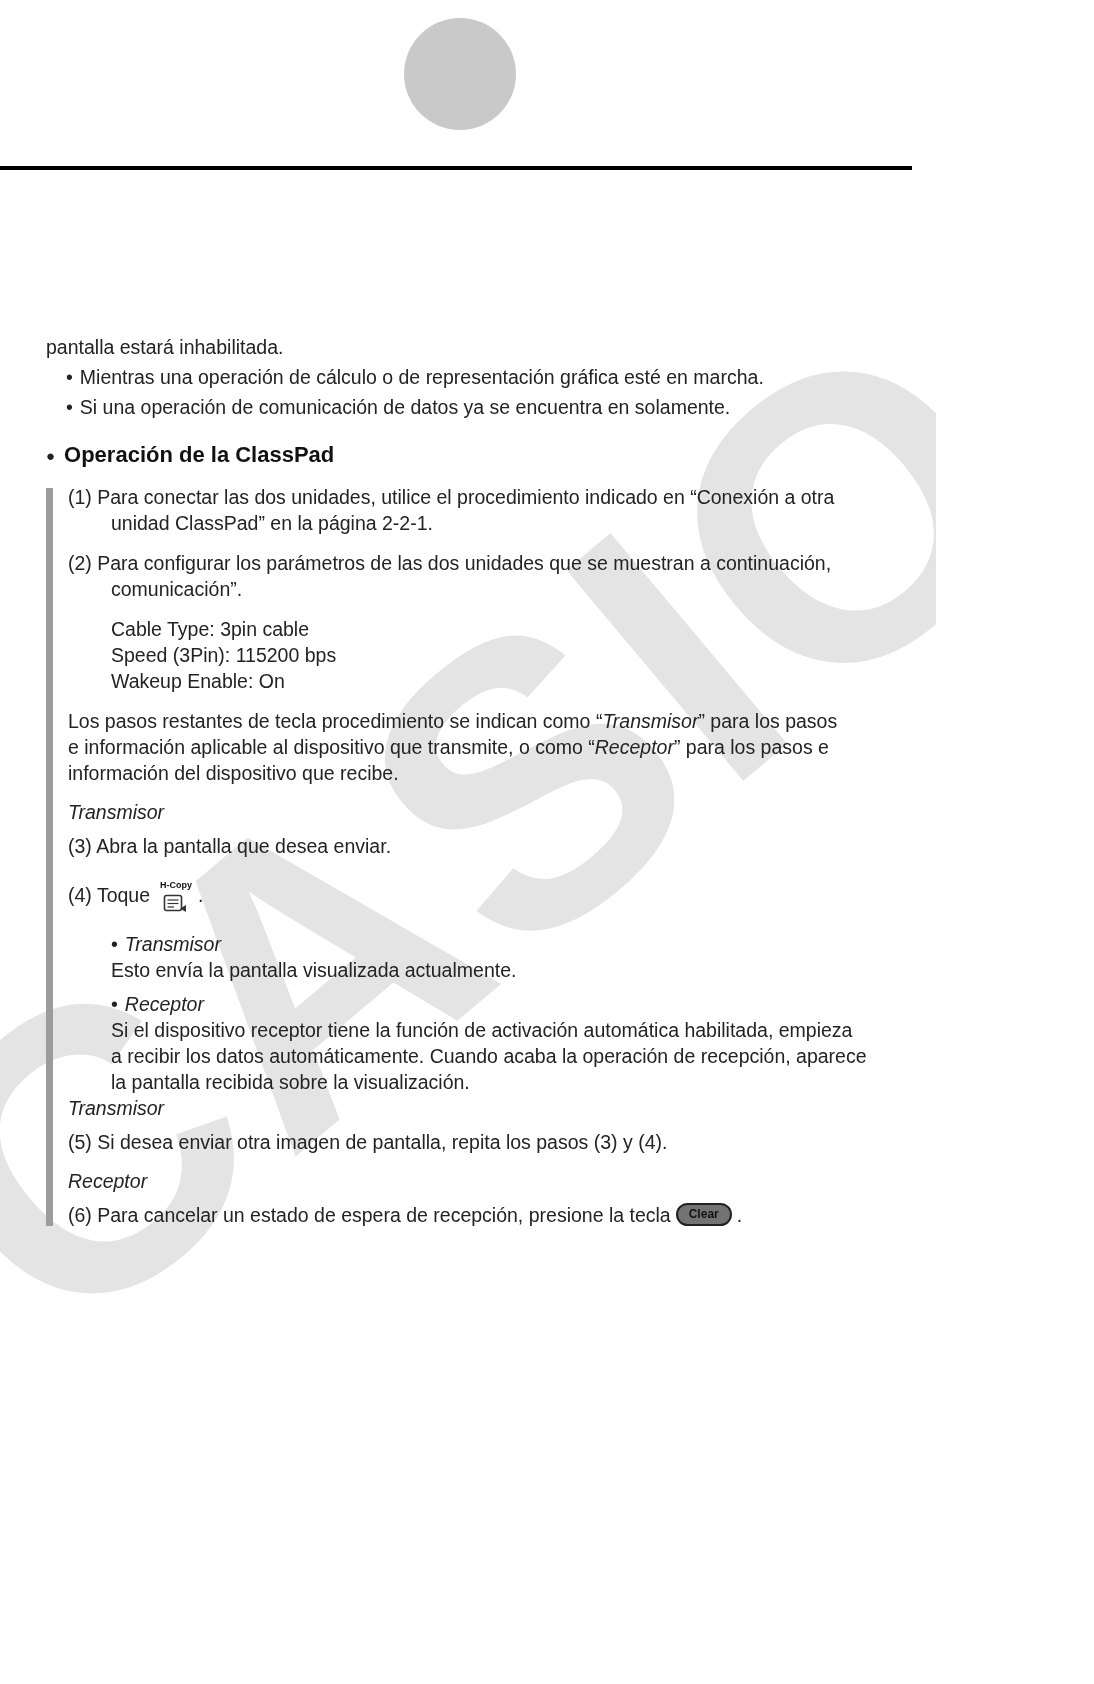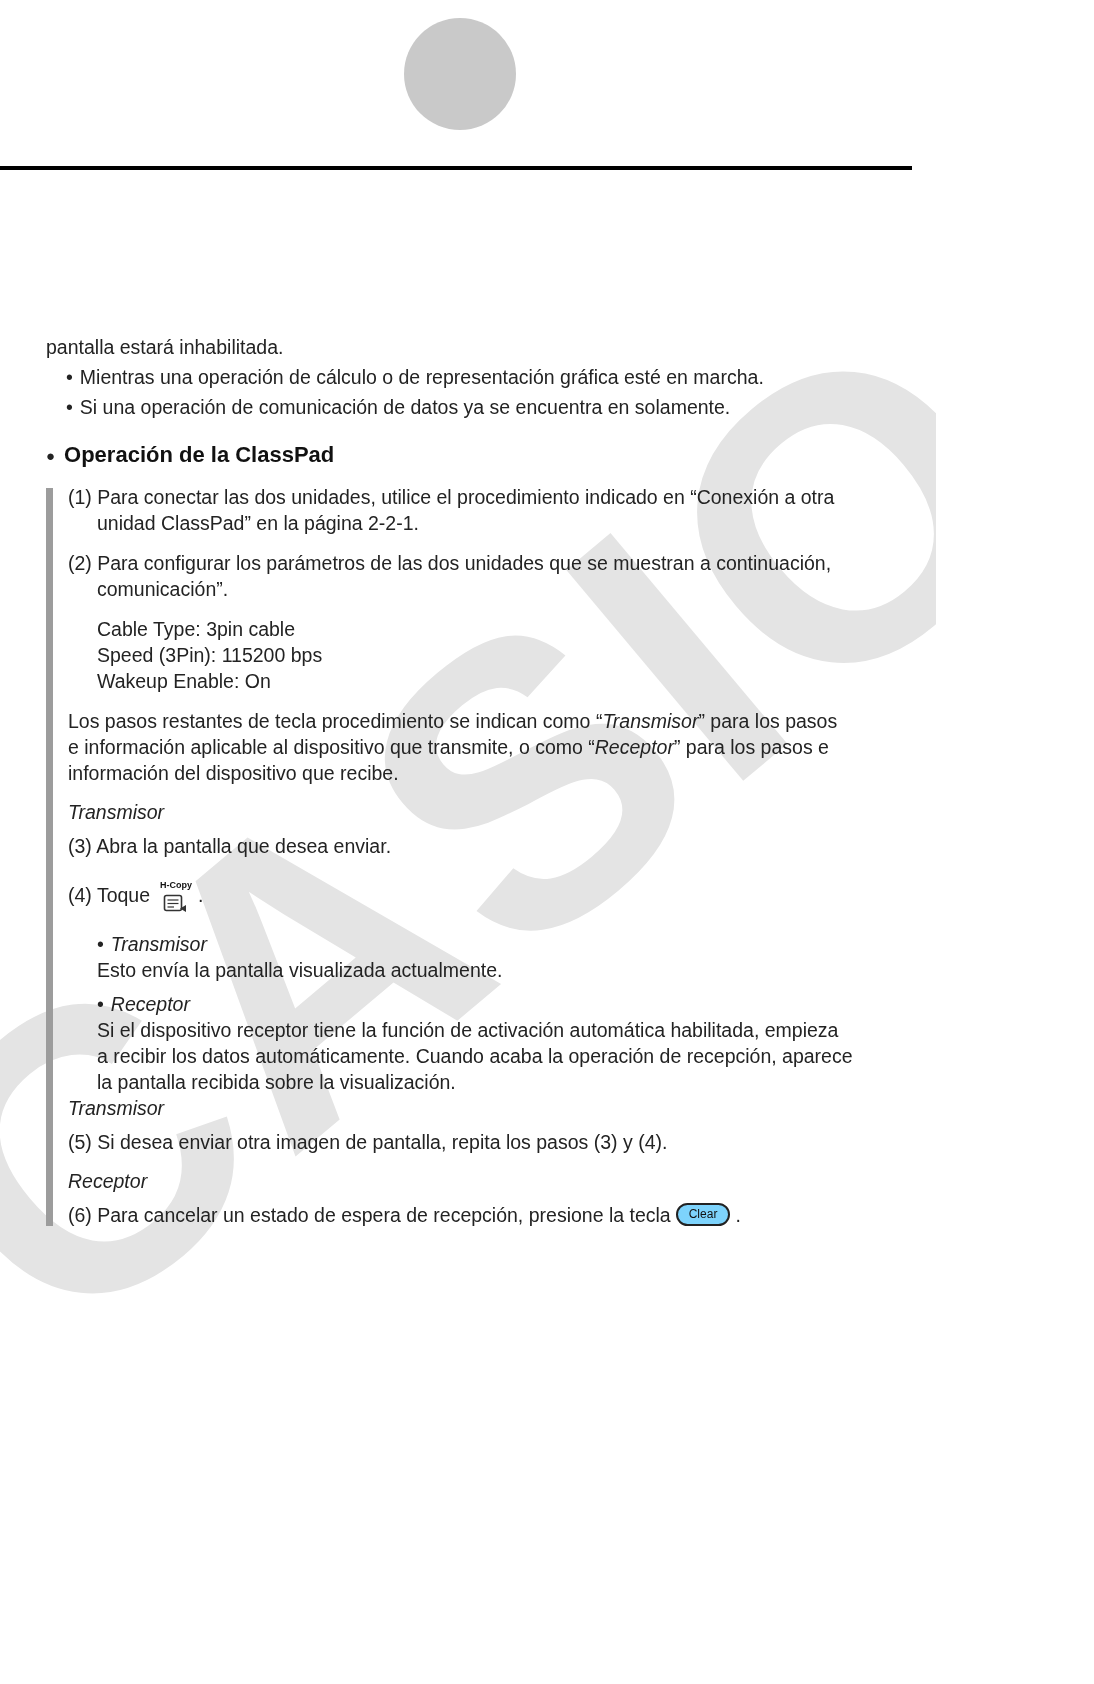--- a/index.html
+++ b/index.html
@@ -33,34 +33,34 @@
   .mk { display:inline-block; margin-right:7px; }
   .bullets { margin-left:20px; }
   .bullets .ln { margin-top:4px; }
   .heading { display:flex; align-items:center; margin-top:22px; }
   .heading .hmk { font-size:15px; margin-right:9px; position:relative; top:1px; }
   .heading .htitle { font-size:22px; font-weight:bold; color:#111; }
   .steps { position:relative; padding-left:22px; margin-top:16px; }
   .steps::before {
     content:""; position:absolute; left:0; top:4px; bottom:2px; width:7px; background:#9c9c9c;
   }
-  .ind { margin-left:29px; }
+  .ind { margin-left:43px; }
   .blk { margin-top:14px; }
   .blk-sm { margin-top:8px; }
   .it { font-style:italic; }
   .lbl { margin-top:13px; }
   
   .step4 { margin-top:12px; }
   .hcopy-wrap { display:inline-block; vertical-align:middle; margin:0 6px 0 10px; text-align:center; position:relative; top:-3px; }
   .hcopy-label { font-size:9px; font-weight:bold; line-height:10px; color:#111; letter-spacing:0; }
   
   .keycap {
     display:inline-block; border:2px solid #222; border-radius:14px;
-    padding:0 11px; font-size:12px; font-weight:normal; line-height:19px;
-    vertical-align:middle; position:relative; top:-2px; margin:0 5px; background:#7dd3fc; color:#111;
+    padding:0 11px; font-size:12px; font-weight:bold; line-height:19px;
+    vertical-align:middle; position:relative; top:-2px; margin:0 5px; background:#737373; color:#111;
   }
 </style>
 </head>
 <body>
 
 <div class="page">
 
   <div class="watermark">CASIO</div>
 
   <div class="circle"></div>

